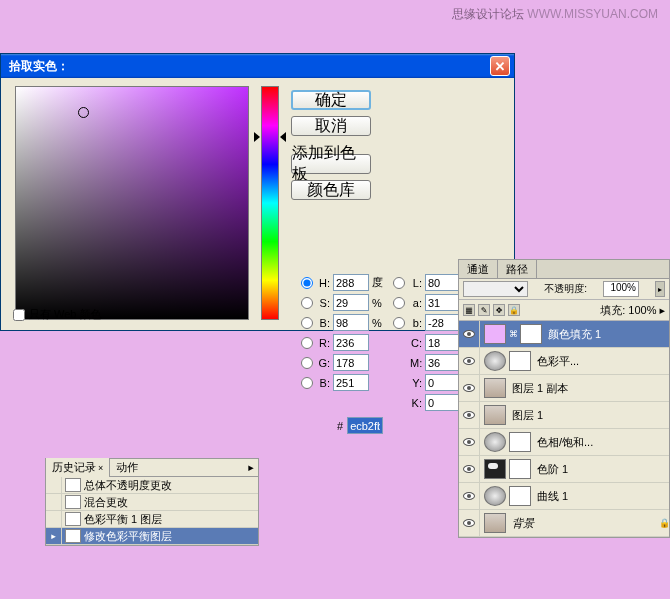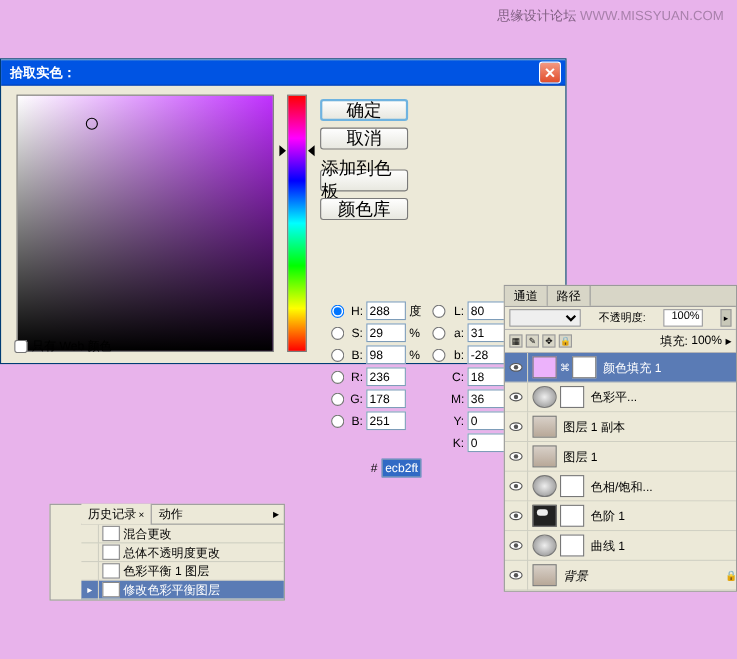--- a/index.html
+++ b/index.html
@@ -72,21 +72,21 @@
 .thumb.adj { background: radial-gradient(#eee, #888); border-radius: 50%; }
 .thumb.img { background: linear-gradient(#d8d0c8, #b8a898); }
 .thumb.img2 { background: #222; position: relative; }
 .thumb.img2::after { content:''; position:absolute; top:3px; left:3px; width:10px; height:6px; background:#eee; border-radius:3px;}
 .mask { width: 22px; height: 20px; background: #fff; border: 1px solid #777; }
 .link-ic { width: 8px; font-size: 9px; }
 .lname { flex: 1; padding-left: 2px; white-space: nowrap; overflow: hidden; }
 .lock-small { width: 10px; font-size: 9px; padding-right: 4px; }
 
 
-.history { position: absolute; left: 45px; top: 458px; width: 214px; background: #ece9d8; border: 1px solid #9a9a9a; font-size: 11px; padding-left: 28px; }
+.history { position: absolute; left: 45px; top: 458px; width: 214px; background: #ece9d8; border: 1px solid #9a9a9a; font-size: 11px; }
 .h-tabs { display: flex; height: 18px; border-bottom: 1px solid #9a9a9a; align-items: center; }
 .h-tab { padding: 2px 6px; }
 .h-tab.active { background: #ece9d8; border-right: 1px solid #9a9a9a; }
 .h-tab .x { margin-left: 2px; font-size: 9px; }
 .h-end { flex: 1; }
 .h-menu { width: 14px; text-align: center; }
 .h-list { }
 .h-row { display: flex; align-items: center; height: 17px; border-bottom: 1px solid #cfcfc2; }
 .h-row.sel { background: #5a7bb5; color: #fff; }
 .h-flag { width: 16px; border-right: 1px solid #cfcfc2; height: 17px; display: flex; align-items: center; justify-content: center; font-size: 9px; }
@@ -311,26 +311,26 @@
   <div class="h-tabs">
     <div class="h-tab active"><span>历史记录</span><span class="x">×</span></div>
     <div class="h-tab">动作</div>
     <div class="h-end"></div>
     <div class="h-menu">▸</div>
   </div>
   <div class="h-list">
     <div class="h-row">
         <div class="h-flag"></div>
         <div class="h-ic"></div>
-        <span class="h-lbl">混合更改</span>
+        <span class="h-lbl">总体不透明度更改</span>
       </div>
     <div class="h-row">
         <div class="h-flag"></div>
         <div class="h-ic"></div>
-        <span class="h-lbl">总体不透明度更改</span>
+        <span class="h-lbl">混合更改</span>
       </div>
     <div class="h-row">
         <div class="h-flag"></div>
         <div class="h-ic"></div>
         <span class="h-lbl">色彩平衡 1 图层</span>
       </div>
     <div class="h-row sel">
         <div class="h-flag">▸</div>
         <div class="h-ic"></div>
         <span class="h-lbl">修改色彩平衡图层</span>

